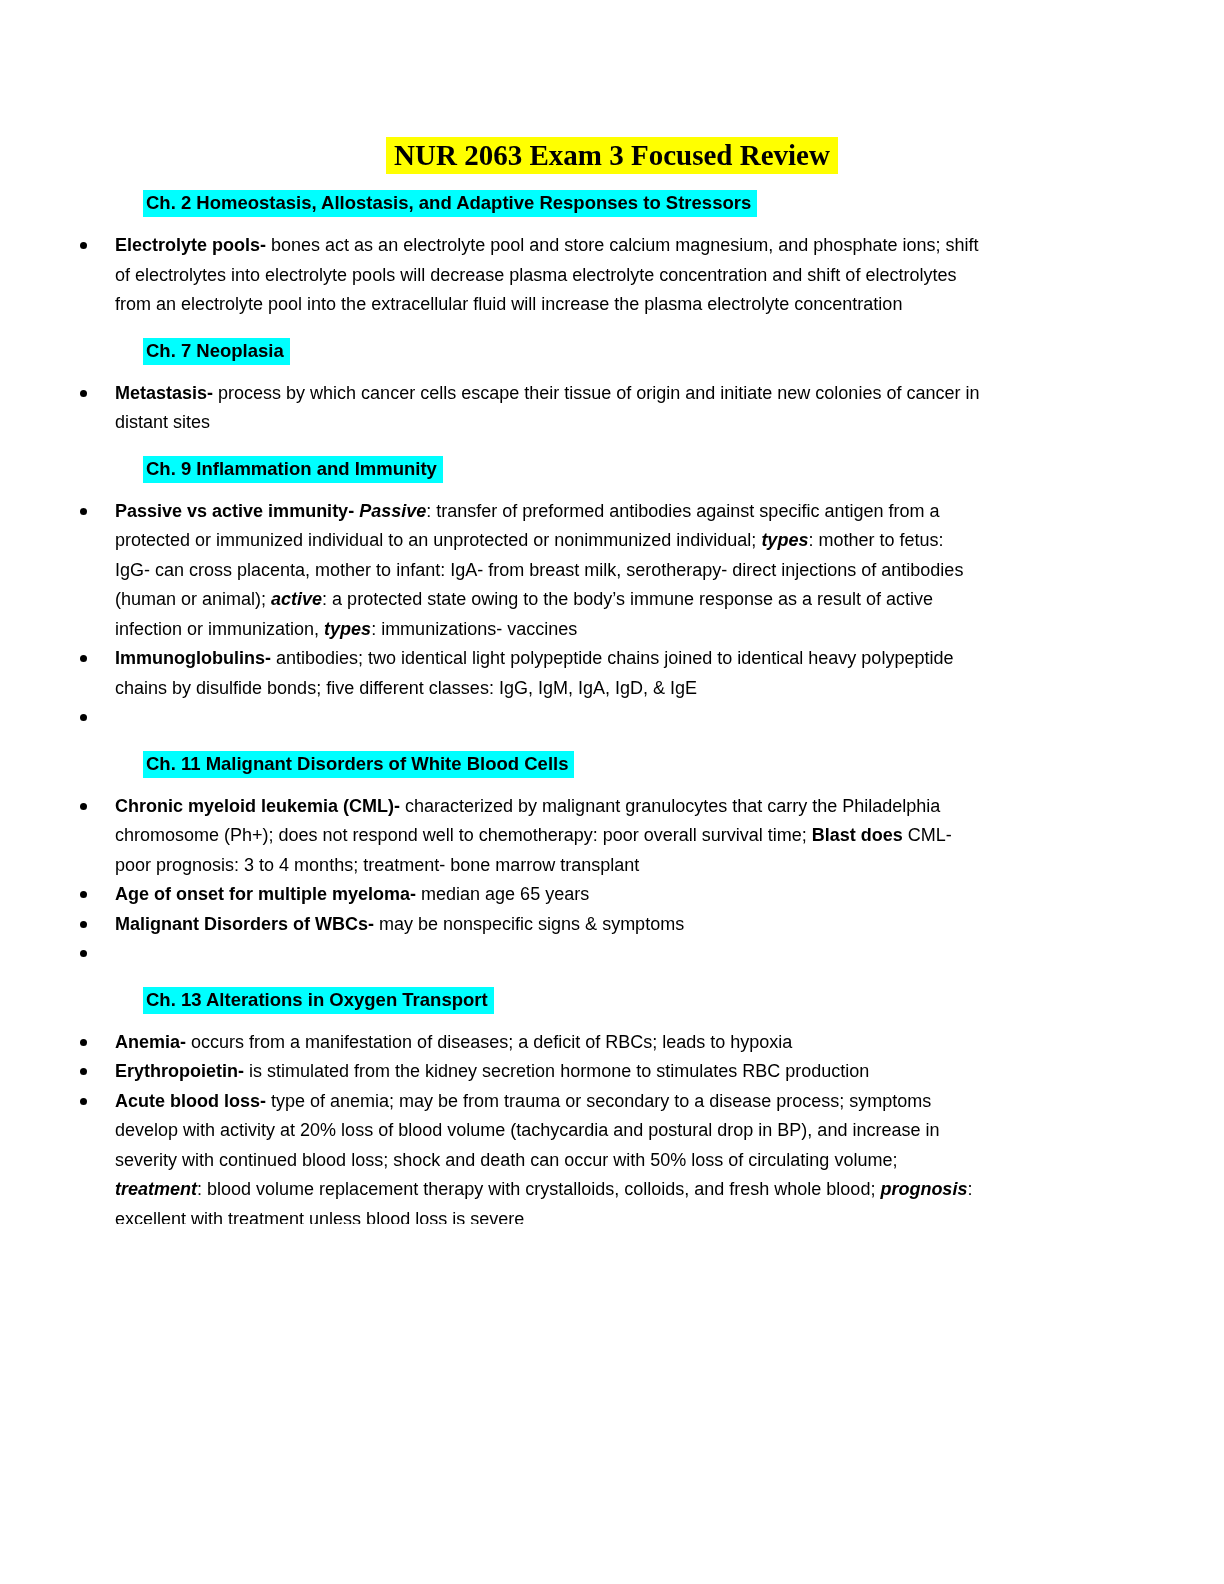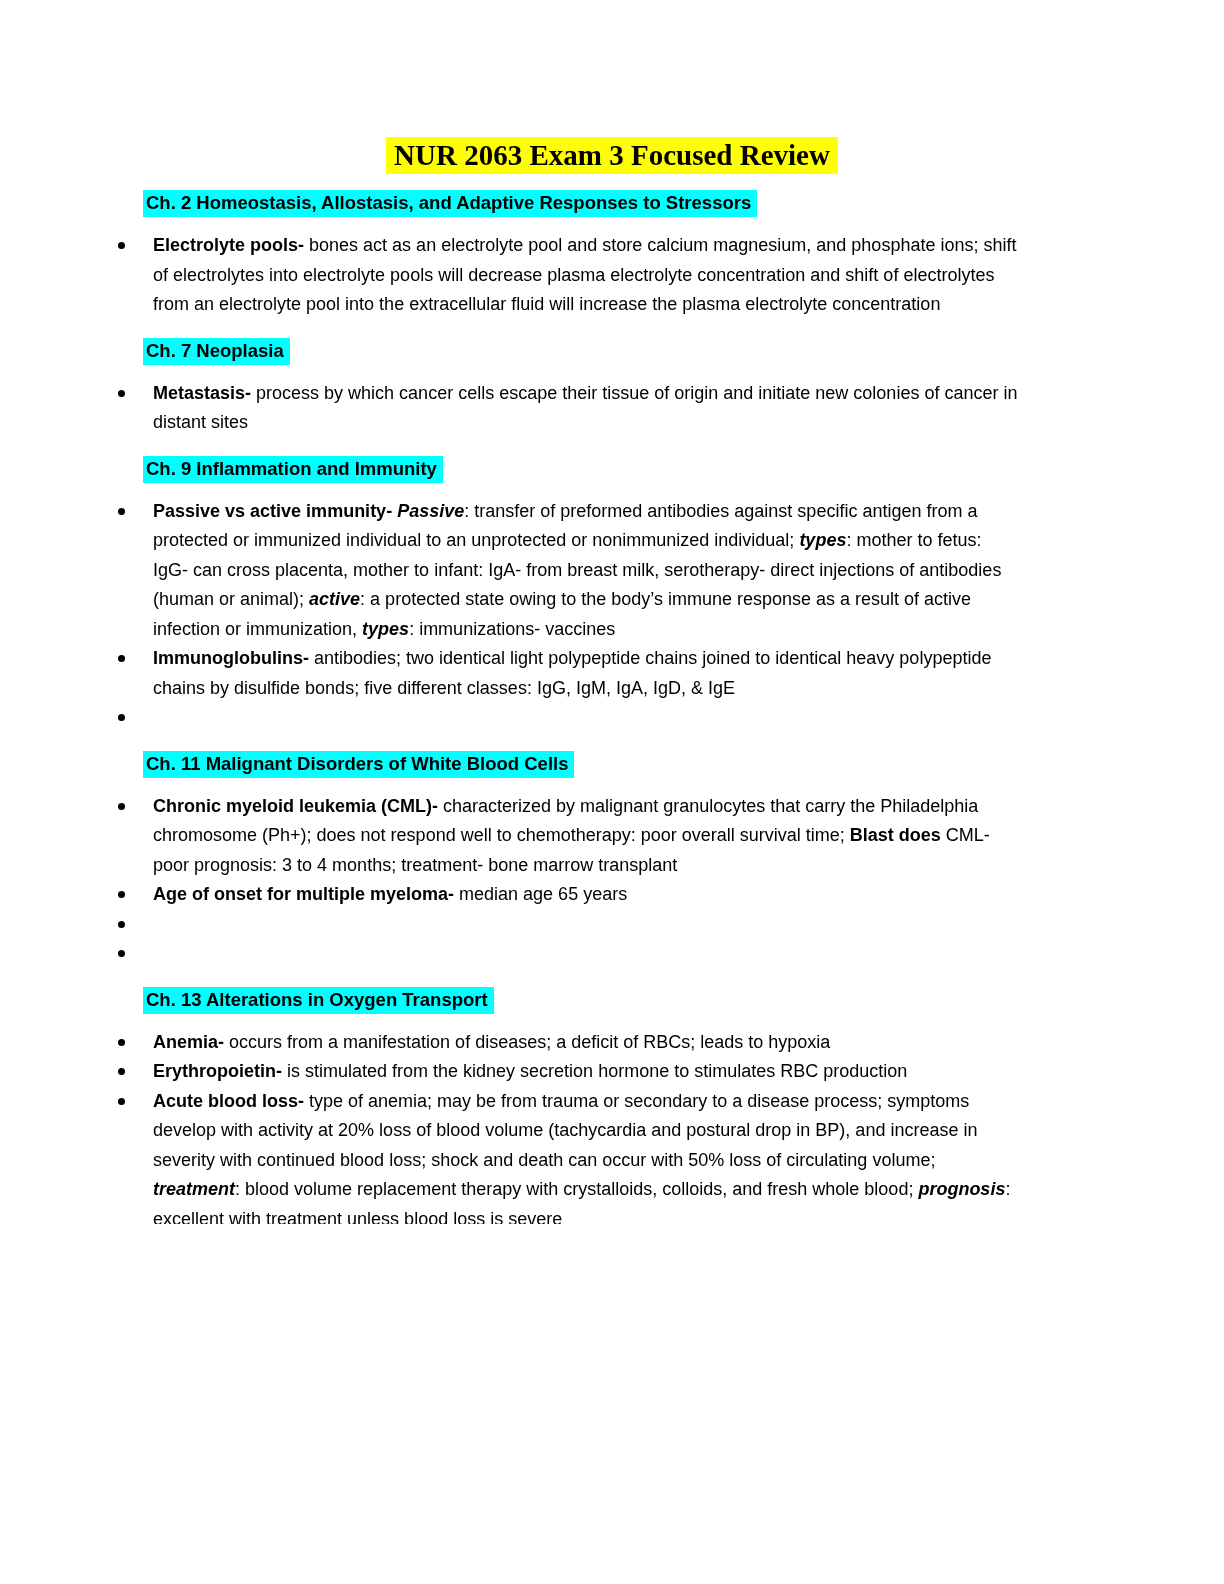--- a/index.html
+++ b/index.html
@@ -12,21 +12,21 @@
     font-family:"Liberation Serif", serif; font-weight:bold; font-size:29px;
     line-height:34px;
   }
   .hl-yellow { background:#ffff00; padding:2px 8px 3px 8px; }
   .heading-row {
     margin:18px 0 14px 143px;
     font-weight:bold; font-size:18.5px; line-height:20px;
   }
   .hl-cyan { background:#00ffff; padding:3px 6px 4px 3px; display:inline-block;text-align:center; }
   .bullets { margin:0; }
-  .bullet-row { display:flex; min-height:29.5px; padding-left:118px; }
+  .bullet-row { display:flex; min-height:29.5px; padding-left:80px; }
   .dot {
     flex:none; width:7px; height:7px; border-radius:50%;
     background:#000; margin-top:11px;
   }
   .btext {
     margin:0 0 0 28px; width:868px;
     font-size:18px; line-height:29.5px;
   }
   .b { font-weight:bold; }
   .i { font-style:italic; }
@@ -71,20 +71,21 @@
         <div class="bullet-row">
           <span class="dot"></span>
           <p class="btext"><span class="b ">Chronic myeloid leukemia (CML)- </span><span class="">characterized by malignant granulocytes that carry the Philadelphia chromosome (Ph+); does not respond well to chemotherapy: poor overall survival time; </span><span class="b ">Blast does </span><span class="">CML- poor prognosis: 3 to 4 months; treatment- bone marrow transplant</span></p>
         </div>
         <div class="bullet-row">
           <span class="dot"></span>
           <p class="btext"><span class="b ">Age of onset for multiple myeloma- </span><span class="">median age 65 years</span></p>
         </div>
         <div class="bullet-row">
           <span class="dot"></span>
+          <p class="btext"><span class="b ">Malignant Disorders of WBCs- </span><span class="">may be nonspecific signs &amp; symptoms</span></p>
         </div>
         <div class="bullet-row">
           <span class="dot"></span>
           <p class="btext"></p>
         </div>
       </div>
       <div class="heading-row"><span class="hl-cyan">Ch. 13 Alterations in Oxygen Transport</span></div>
       <div class="bullets">
         <div class="bullet-row">
           <span class="dot"></span>

